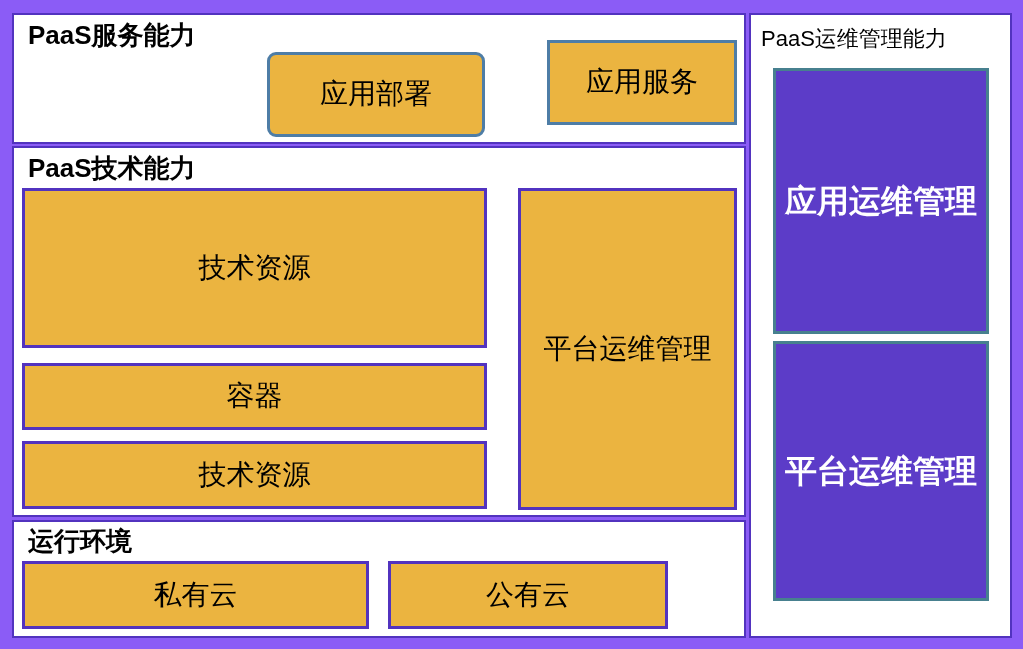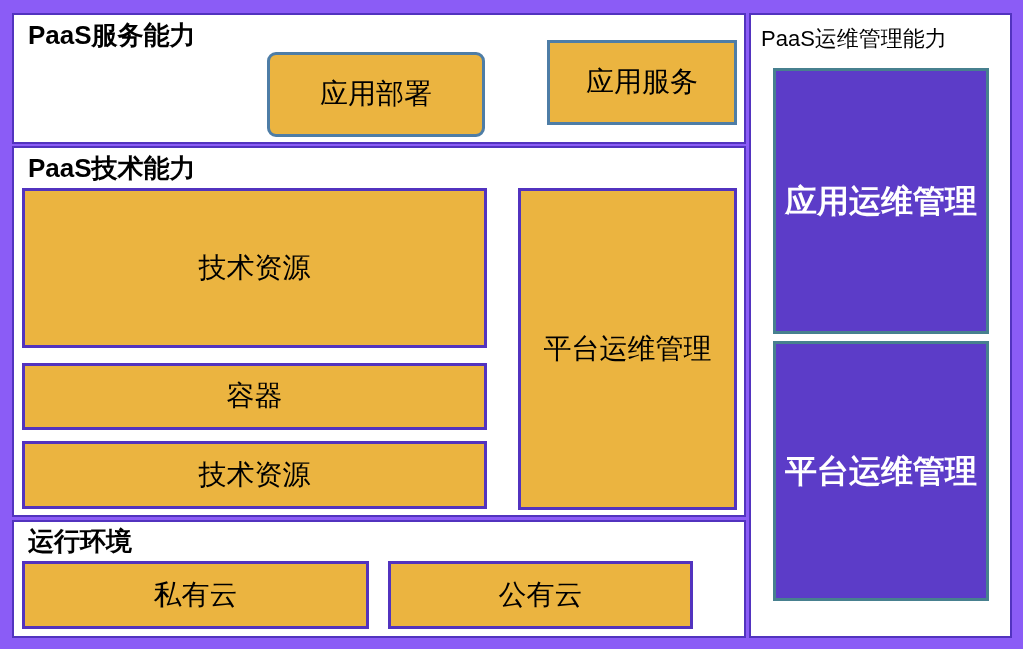--- a/index.html
+++ b/index.html
@@ -86,20 +86,20 @@
   <div class="section" style="left:12px; top:146px; width:734px; height:371px;"></div>
   <div class="sec-title" style="left:28px; top:154px;">PaaS技术能力</div>
   <div class="obox purple-border" style="left:22px; top:188px; width:465px; height:160px;">技术资源</div>
   <div class="obox purple-border" style="left:22px; top:363px; width:465px; height:67px;">容器</div>
   <div class="obox purple-border" style="left:22px; top:441px; width:465px; height:68px;">技术资源</div>
   <div class="obox purple-border" style="left:518px; top:188px; width:219px; height:322px; padding:0 10px;">平台运维管理</div>
 
   <div class="section" style="left:12px; top:520px; width:734px; height:118px;"></div>
   <div class="sec-title" style="left:28px; top:527px;">运行环境</div>
   <div class="obox purple-border" style="left:22px; top:561px; width:347px; height:68px;">私有云</div>
-  <div class="obox purple-border" style="left:388px; top:561px; width:305px; height:68px;">公有云</div>
+  <div class="obox purple-border" style="left:388px; top:561px; width:280px; height:68px;">公有云</div>
 
   <div class="section" style="left:749px; top:13px; width:263px; height:625px;"></div>
   <div class="ops-title" style="left:761px; top:27px;">PaaS运维管理能力</div>
   <div class="pbox" style="left:773px; top:68px; width:216px; height:266px;">应用运维管理</div>
   <div class="pbox" style="left:773px; top:341px; width:216px; height:260px;">平台运维管理</div>
 
 </div>
 
 </body></html>

